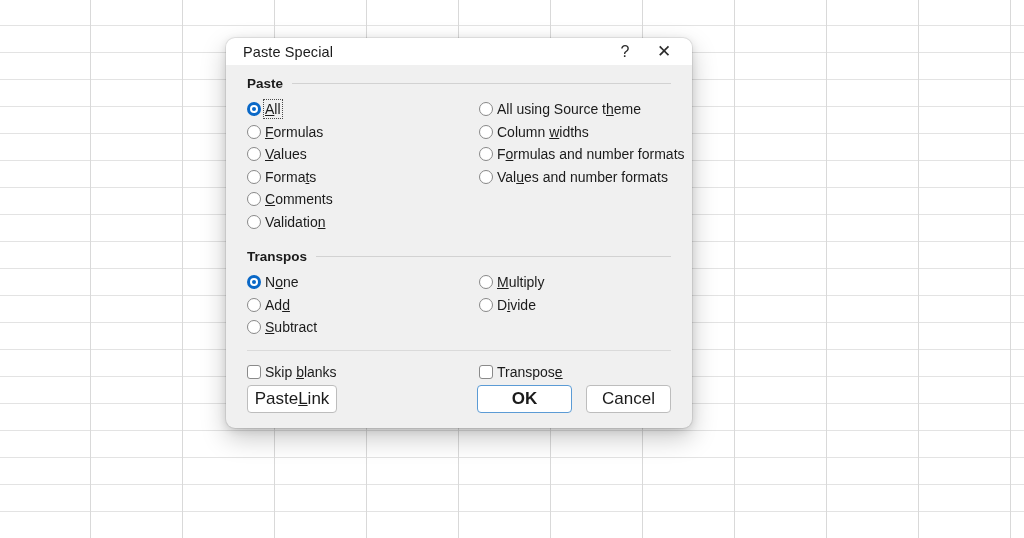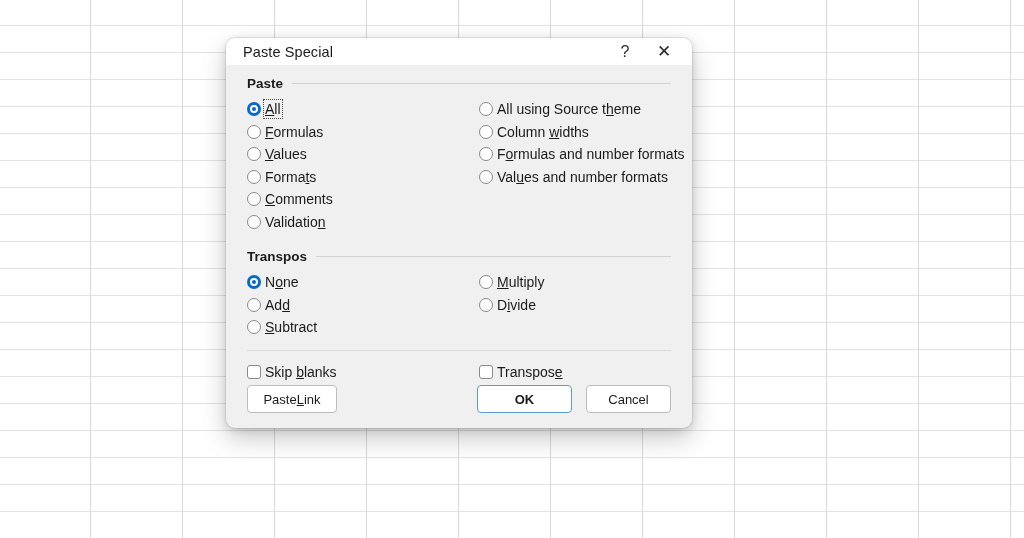--- a/index.html
+++ b/index.html
@@ -189,21 +189,21 @@
     display: flex;
     align-items: center;
   }
 
   .btn {
     height: 28px;
     border-radius: 4px;
     background: #ffffff;
     border: 1px solid #bdbdbd;
     font-family: inherit;
-    font-size: 13px;
+    font-size: 17px;
     color: #1b1b1b;
     display: inline-flex;
     align-items: center;
     justify-content: center;
     white-space: nowrap;
   }
   .btn u { text-decoration: underline; text-underline-offset: 1px; }
 
   .btn-paste-link { width: 90px; }
   .btn-ok {

